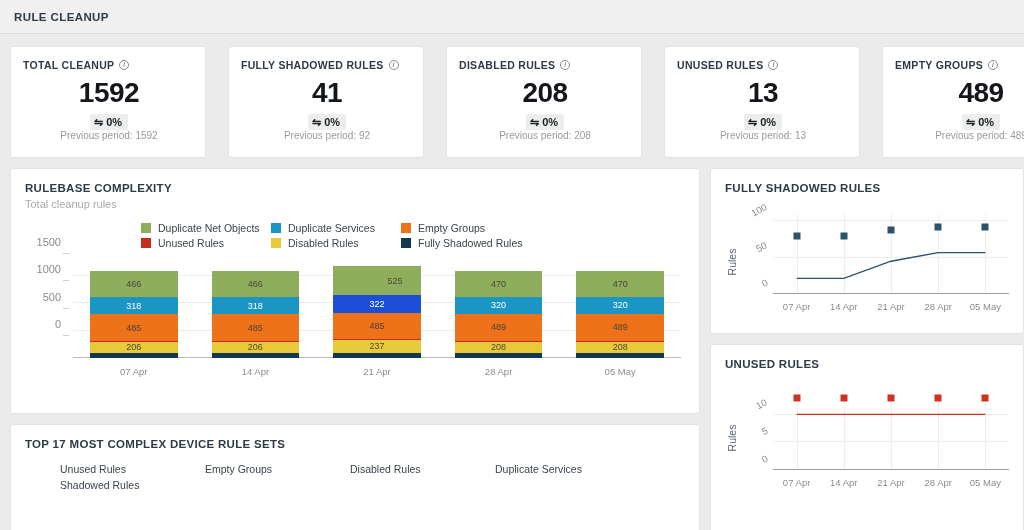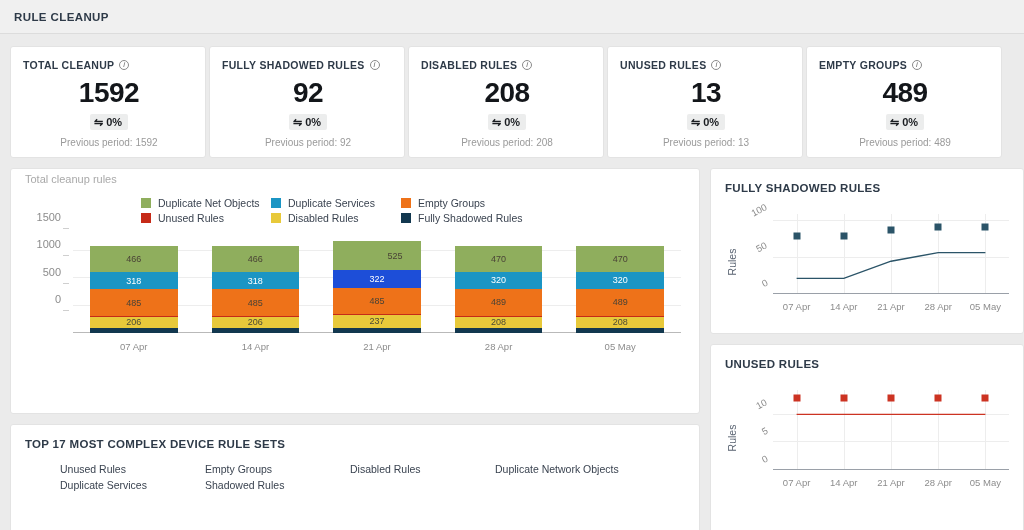--- a/index.html
+++ b/index.html
@@ -18,21 +18,21 @@
     display: flex; align-items: center;
     padding-left: 14px;
   }
   .app-header .title {
     font-size: 11.5px; font-weight: bold; letter-spacing: .4px;
     color: #2e3a48;
   }
 
   
   .kpi-row {
-    display: flex; gap: 3px;
+    display: flex; gap: 22px;
     padding: 12px 3px 10px 10px;
     height: 134px;
   }
   .kpi-card {
     flex: 0 0 196px;
     background: #fff;
     border: 1px solid #e3e3e3;
     border-radius: 3px;
     padding: 12px 10px 8px 12px;
     display: flex; flex-direction: column; align-items: center;
@@ -57,21 +57,20 @@
   }
   .kpi-delta {
     margin-top: 5px;
     background: #eceded; border-radius: 2px;
     padding: 2px 6px 2px 4px;
     display: flex; align-items: center; gap: 3px;
     font-size: 11px; font-weight: bold; color: #1a1d21;
   }
   .kpi-delta .arrows { font-size: 11px; line-height: 1; }
   .kpi-prev {
-    margin-top: 7px;
     font-size: 10px; color: #9a9a9a;
   }
 
   
   .main {
     display: flex; gap: 10px;
     padding: 0 0 0 10px;
     height: 386px;
   }
   .col-left { width: 690px; display: flex; flex-direction: column; gap: 10px; }
@@ -203,21 +202,21 @@
         <span class="arrows">⇋</span>
         <span>0%</span>
       </div>
       <div class="kpi-prev">Previous period: 1592</div>
     </div>
     <div class="kpi-card">
       <div class="kpi-head">
         <span>FULLY SHADOWED RULES</span>
         <span class="info-icon">i</span>
       </div>
-      <div class="kpi-value">92</div>
+      <div class="kpi-value">41</div>
       <div class="kpi-delta">
         <span class="arrows">⇋</span>
         <span>0%</span>
       </div>
       <div class="kpi-prev">Previous period: 92</div>
     </div>
     <div class="kpi-card">
       <div class="kpi-head">
         <span>DISABLED RULES</span>
         <span class="info-icon">i</span>
@@ -253,20 +252,21 @@
       </div>
       <div class="kpi-prev">Previous period: 489</div>
     </div>
   </div>
 
 <div class="main">
 
   <div class="col-left">
 
     <div class="panel" style="height:246px;">
+      <div class="panel-title">RULEBASE COMPLEXITY</div>
       <div class="panel-sub">Total cleanup rules</div>
       <div class="legend" id="rulebase-legend">
           <div class="legend-item">
             <span class="sw" style="background: rgb(143, 174, 93);"></span>
             <span>Duplicate Net Objects</span>
           </div>
           <div class="legend-item">
             <span class="sw" style="background: rgb(27, 149, 196);"></span>
             <span>Duplicate Services</span>
           </div>
@@ -413,24 +413,20 @@
             <span class="sw" style="background: rgb(198, 42, 24);"></span>
             <span>Unused Rules</span>
           </div>
           <div class="legend-item">
             <span class="sw" style="background: rgb(238, 114, 25);"></span>
             <span>Empty Groups</span>
           </div>
           <div class="legend-item">
             <span class="sw" style="background: rgb(232, 201, 58);"></span>
             <span>Disabled Rules</span>
-          </div>
-          <div class="legend-item wide">
-            <span class="sw" style="background: rgb(143, 174, 93);"></span>
-            <span>Duplicate Network Objects</span>
           </div>
           <div class="legend-item">
             <span class="sw" style="background: rgb(27, 149, 196);"></span>
             <span>Duplicate Services</span>
           </div>
           <div class="legend-item">
             <span class="sw" style="background: rgb(18, 56, 79);"></span>
             <span>Shadowed Rules</span>
           </div>
         </div>

